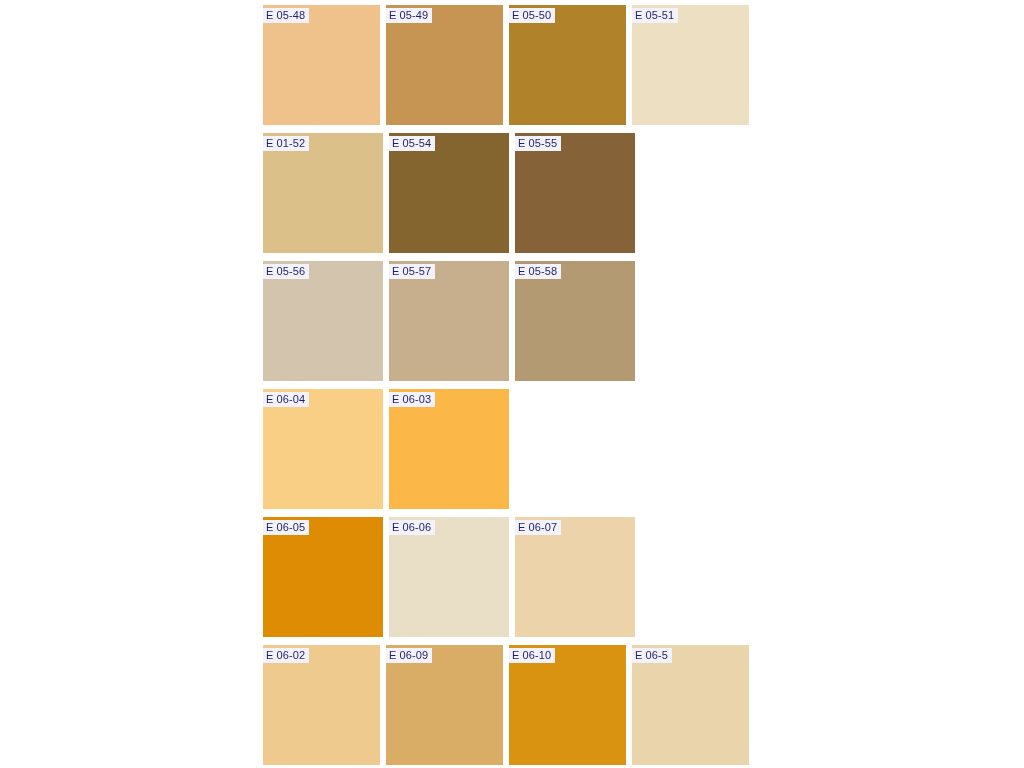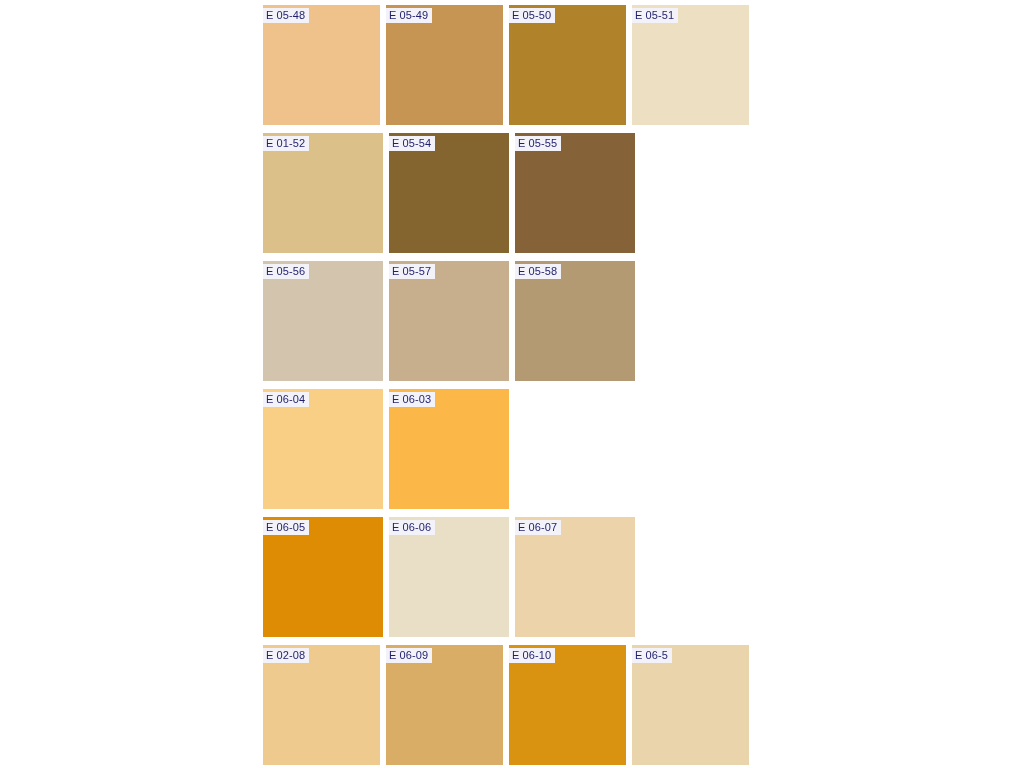--- a/index.html
+++ b/index.html
@@ -143,21 +143,21 @@
           <span class="swatch-label">E 06-06</span>
         </div>
         <div class="swatch-cell">
           <div class="swatch-fill" style="background-color: rgb(236, 211, 169);"></div>
           <span class="swatch-label">E 06-07</span>
         </div>
       </div>
       <div class="swatch-row">
         <div class="swatch-cell">
           <div class="swatch-fill" style="background-color: rgb(239, 202, 142);"></div>
-          <span class="swatch-label">E 02-08</span>
+          <span class="swatch-label">E 06-02</span>
         </div>
         <div class="swatch-cell">
           <div class="swatch-fill" style="background-color: rgb(217, 173, 102);"></div>
           <span class="swatch-label">E 06-09</span>
         </div>
         <div class="swatch-cell">
           <div class="swatch-fill" style="background-color: rgb(218, 147, 16);"></div>
           <span class="swatch-label">E 06-10</span>
         </div>
         <div class="swatch-cell">

